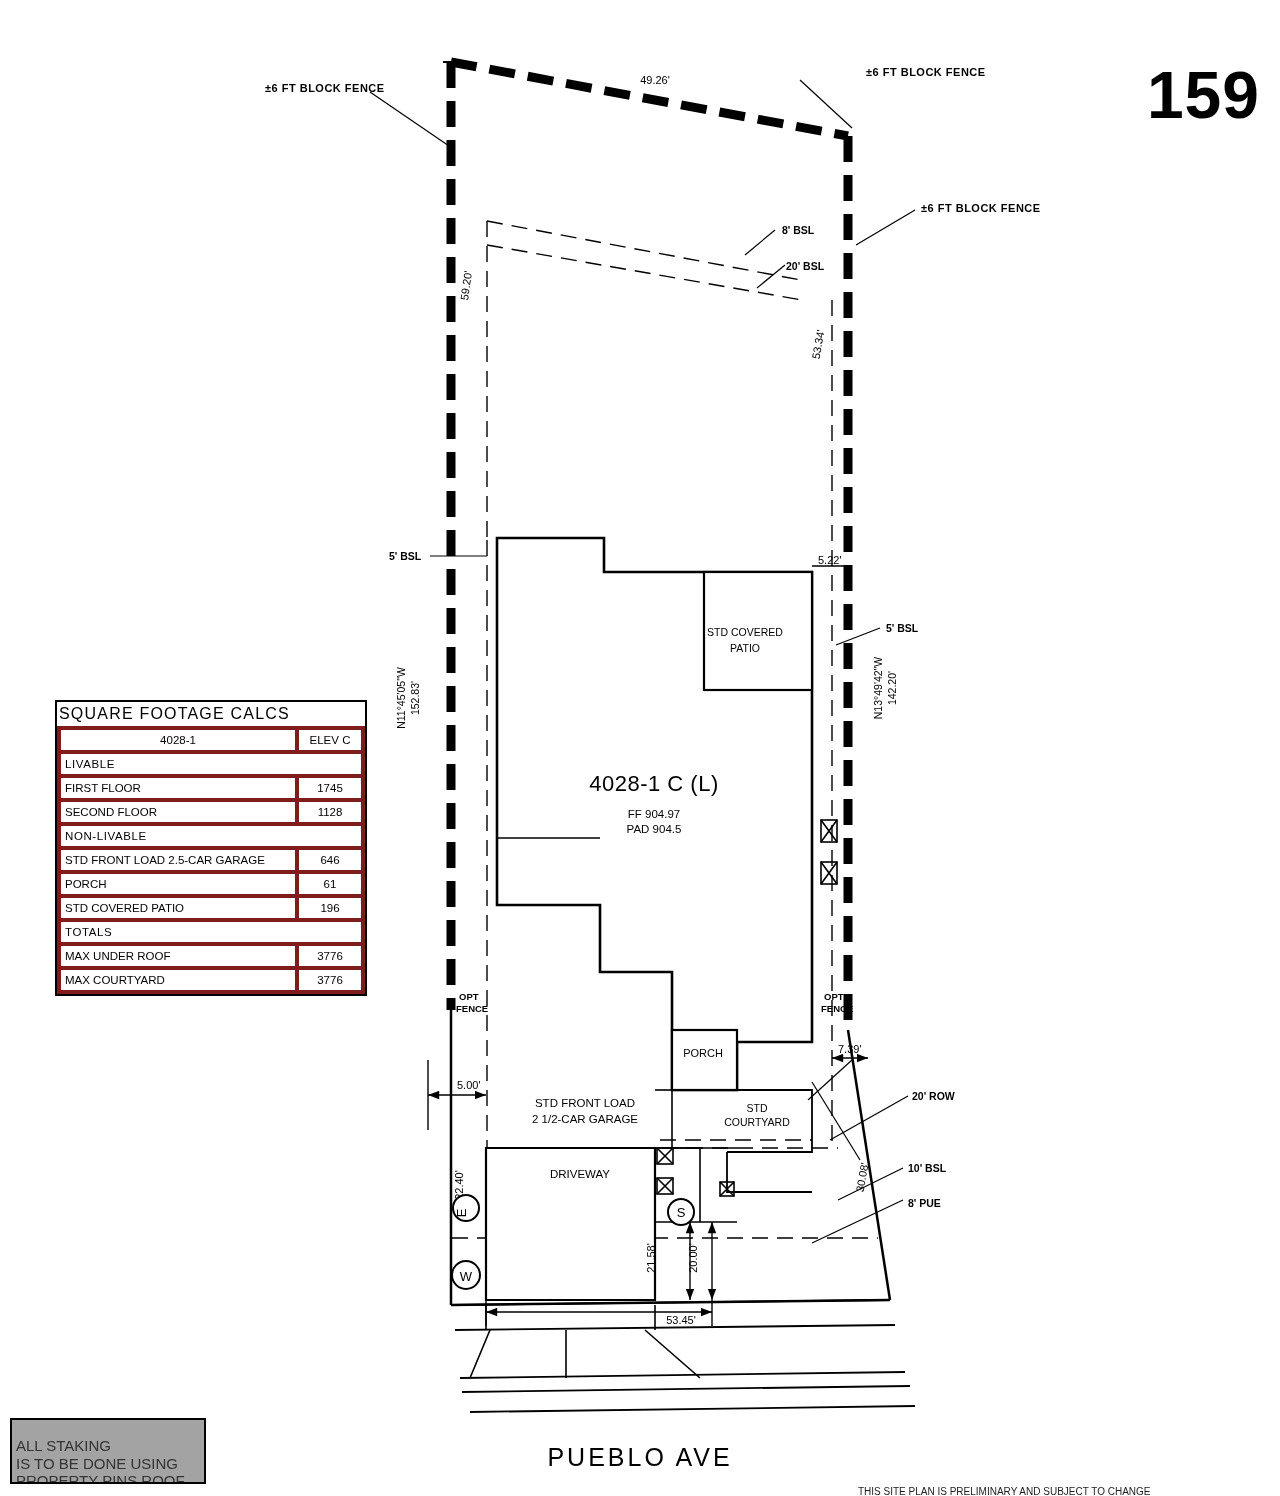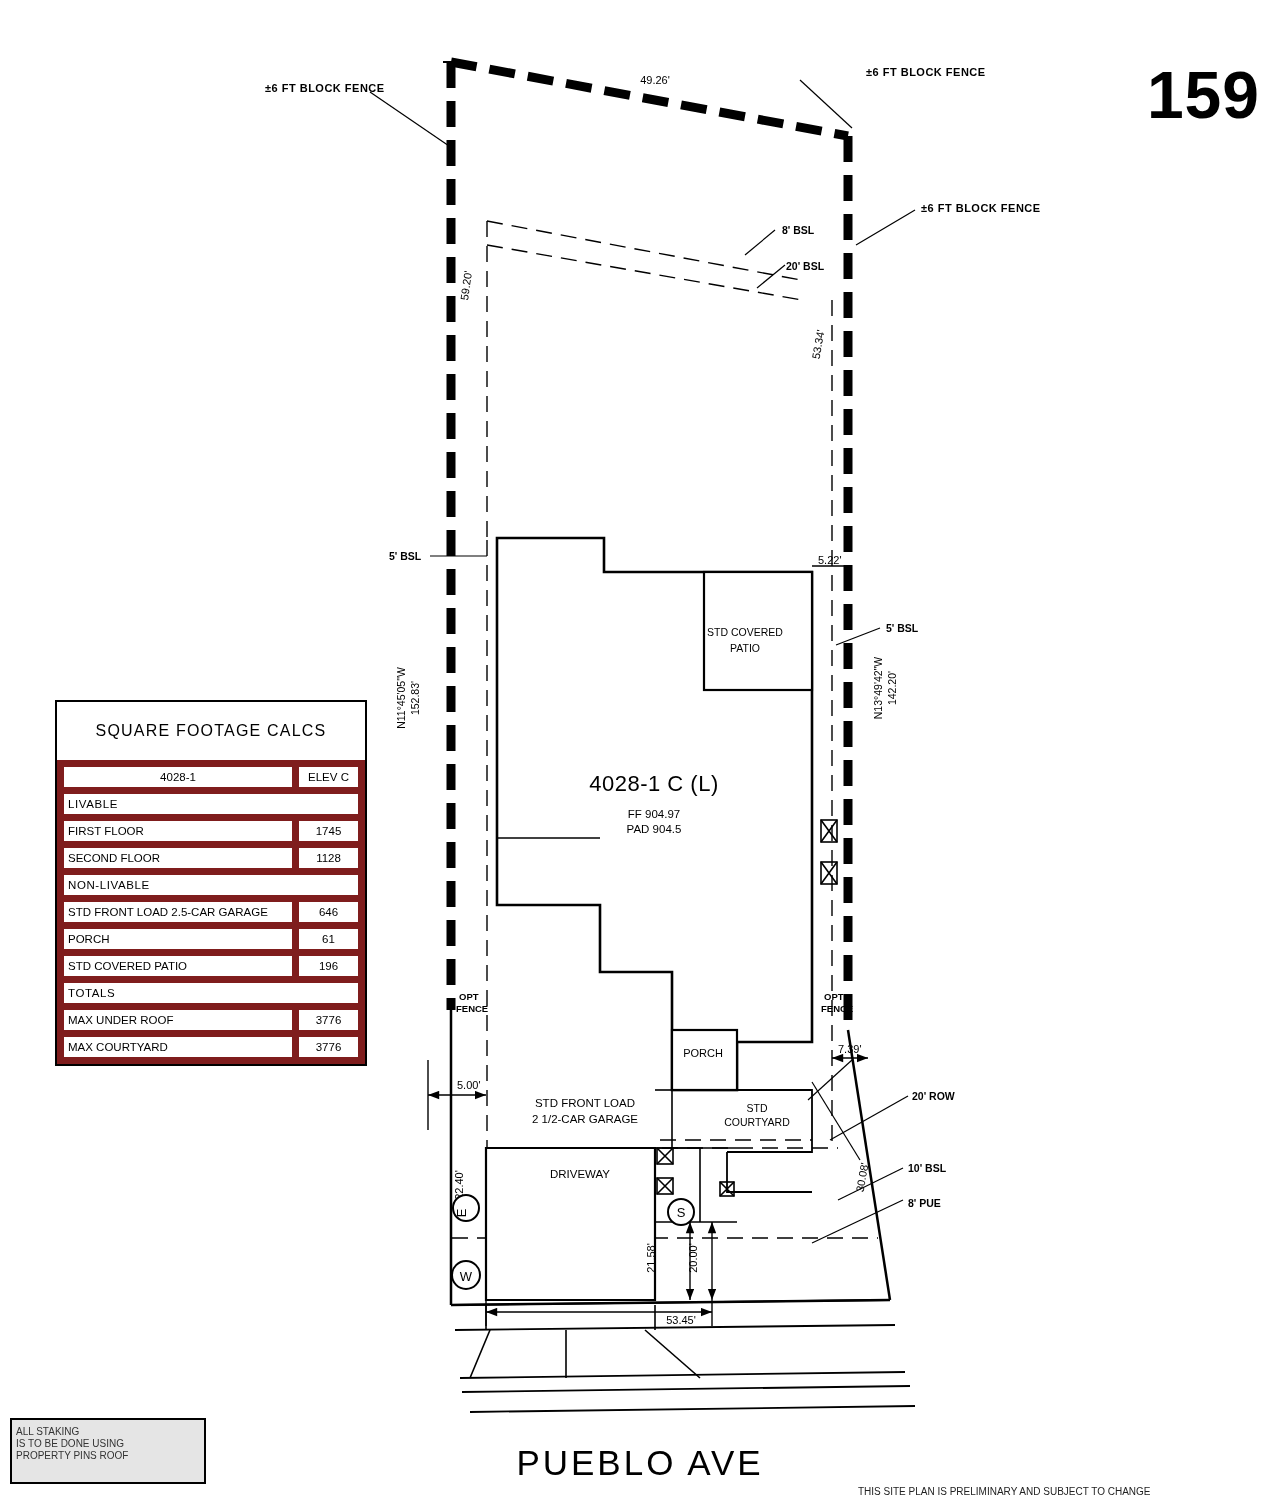--- a/index.html
+++ b/index.html
@@ -7,39 +7,39 @@
        font-family:"Liberation Sans", sans-serif;color:#000;}
   .stage{position:absolute;left:0;top:0;width:1280px;height:1496px;}
   svg.plan{position:absolute;left:0;top:0;width:1280px;height:1496px;}
 
   
   .lotnum{position:absolute;right:20px;top:62px;font-size:66px;font-weight:bold;
           letter-spacing:1px;font-family:"Liberation Sans", sans-serif;line-height:1;margin-left:46px;}
 
   
   .street{position:absolute;left:0;top:1443px;width:1280px;text-align:center;
-          font-size:35px;letter-spacing:3px;font-family:"Liberation Sans", sans-serif;}
+          font-size:25px;letter-spacing:3px;font-family:"Liberation Sans", sans-serif;}
 
   
   .sqft{position:absolute;left:55px;top:700px;width:312px;border:2px solid #000;
         background:#fff;box-sizing:border-box;}
   .sqft table{width:100%;border-collapse:collapse;font-size:11.5px;
               font-family:"Liberation Sans", sans-serif;}
-  .sqft td{border:7px solid #7f1d1d;padding:4px 4px;height:17px;box-sizing:border-box;
+  .sqft td{border:4px solid #7f1d1d;padding:4px 4px;height:17px;box-sizing:border-box;
            white-space:nowrap;}
-  .sqft .title{text-align:center;font-size:16px;letter-spacing:1.2px;padding:20px 0;
+  .sqft .title{font-size:16px;letter-spacing:1.2px;padding:3px 0;
                border:none;border-bottom:1px solid #000;}
   .sqft .ctr{text-align:center;}
   .sqft .num{text-align:center;width:66px;}
   .sqft .span{letter-spacing:.6px;}
 
   
   .notebox{position:absolute;left:10px;top:1418px;width:196px;height:66px;
-           border:2px solid #000;background:#e5e5e5;box-sizing:border-box;
-           padding:6px 4px;font-size:10px;line-height:1.18;
+           border:2px solid #000;background:#a3a3a3;box-sizing:border-box;
+           padding:17px 4px;font-size:15px;line-height:1.18;
            font-family:"Liberation Sans", sans-serif;color:#333;overflow:hidden;}
   .wm{position:absolute;left:4px;top:1412px;font-size:40px;font-weight:bold;
       color:rgba(25,25,25,.78);letter-spacing:-1px;white-space:nowrap;
       font-family:"Liberation Serif", serif;}
   .bottomnote{position:absolute;left:830px;top:1486px;font-size:10px;color:#222;
               white-space:nowrap;font-family:"Liberation Sans", sans-serif;margin-left:28px;}
 
   
   text{font-family:"Liberation Sans", sans-serif;fill:#000;}
 </style>

